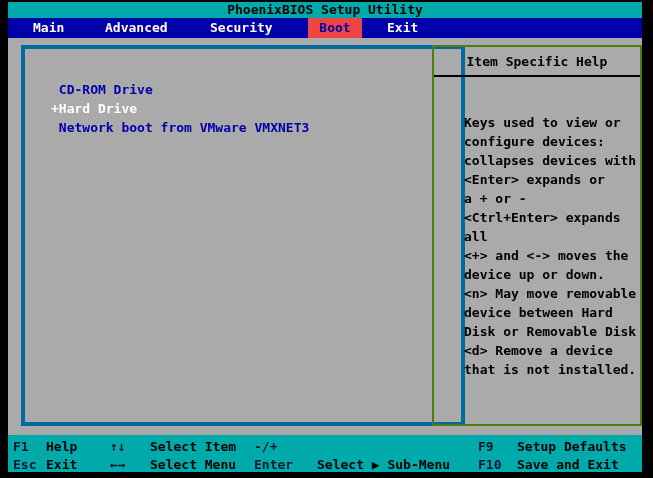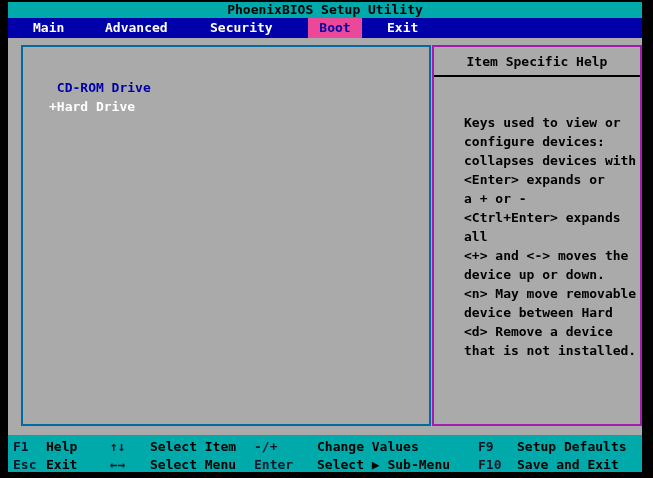--- a/index.html
+++ b/index.html
@@ -23,40 +23,40 @@
   
   .menubar {
     position:absolute; left:0; top:16px; width:100%; height:36px;
     background:#0000AA; color:#FFFFFF;
     font-size:13px; line-height:20px;
   }
   .tab { position:absolute; top:0; height:20px; cursor:default; }
   .tab-main     { left:25px; }
   .tab-advanced { left:97px; }
   .tab-security { left:202px; }
-  .tab-boot     { left:300px; width:54px; background:#ec4899; color:#0000AA; text-align:center; }
+  .tab-boot     { left:300px; width:54px; background:#ef4444; color:#0000AA; text-align:center; }
   .tab-exit     { left:379px; }
 
   
   .bios-body {
     position:absolute; left:0; top:36px; width:100%; height:397px;
     background:#AAAAAA;
   }
   .left-panel {
-    position:absolute; left:13px; top:7px; width:410px; height:381px;
-    border:2px solid #0369a1;
+    position:absolute; left:13px; top:7px; width:444px; height:381px;
+    border:4px solid #0369a1;
   }
   .boot-list { padding-top:31px; font-size:13px; line-height:19px; }
   .boot-item { padding-left:26px; white-space:pre; color:#0000AA; }
   .boot-item .prefix { white-space:pre; }
   .boot-item.selected { color:#FFFFFF; }
 
   .help-panel {
     position:absolute; left:424px; top:7px; width:210px; height:381px;
-    border:2px solid #a21caf;
+    border:2px solid #4d7c0f;
   }
   .help-header {
     height:30px; border-bottom:2px solid #000;
     font-size:13px; line-height:30px; text-align:center; color:#000;
   }
   .help-text {
     margin-top:36px; padding-left:10px;
     font-size:13px; line-height:19px; color:#000;
   }
   .help-line { white-space:pre;margin-left:20px; }
@@ -91,52 +91,53 @@
     <span class="tab tab-boot">Boot</span>
     <span class="tab tab-exit">Exit</span>
   </div>
 
   <div class="bios-body">
 
     <div class="left-panel">
       <div class="boot-list">
         <div class="boot-item"><span class="prefix"> </span><span>CD-ROM Drive</span></div>
         <div class="boot-item selected"><span class="prefix">+</span><span>Hard Drive</span></div>
+        <div class="boot-item"><span class="prefix"> </span><span>Network boot from VMware VMXNET3</span></div>
       </div>
     </div>
 
     <div class="help-panel">
       <div class="help-header">Item Specific Help</div>
       <div class="help-text">
         <div class="help-line">Keys used to view or</div>
         <div class="help-line">configure devices:</div>
         <div class="help-line">collapses devices with</div>
         <div class="help-line">&lt;Enter&gt; expands or</div>
         <div class="help-line">a + or -</div>
         <div class="help-line">&lt;Ctrl+Enter&gt; expands</div>
         <div class="help-line">all</div>
         <div class="help-line">&lt;+&gt; and &lt;-&gt; moves the</div>
         <div class="help-line">device up or down.</div>
         <div class="help-line">&lt;n&gt; May move removable</div>
         <div class="help-line">device between Hard</div>
+        <div class="help-line">Disk or Removable Disk</div>
         <div class="help-line">&lt;d&gt; Remove a device</div>
         <div class="help-line">that is not installed.</div>
       </div>
     </div>
 
   </div>
 
   <div class="footer">
     <div class="footer-row r1">
       <span class="key c1k">F1</span>
       <span class="lbl c1l">Help</span>
       <span class="key c2k">↑↓</span>
       <span class="lbl c2l">Select Item</span>
       <span class="key c3k">-/+</span>
-      <span class="lbl c3l">Change Values</span>
       <span class="key c4k">F9</span>
       <span class="lbl c4l">Setup Defaults</span>
     </div>
     <div class="footer-row r2">
       <span class="key c1k">Esc</span>
       <span class="lbl c1l">Exit</span>
       <span class="key c2k">←→</span>
       <span class="lbl c2l">Select Menu</span>
       <span class="key c3k">Enter</span>
       <span class="lbl c3l">Select ▶ Sub-Menu</span>

